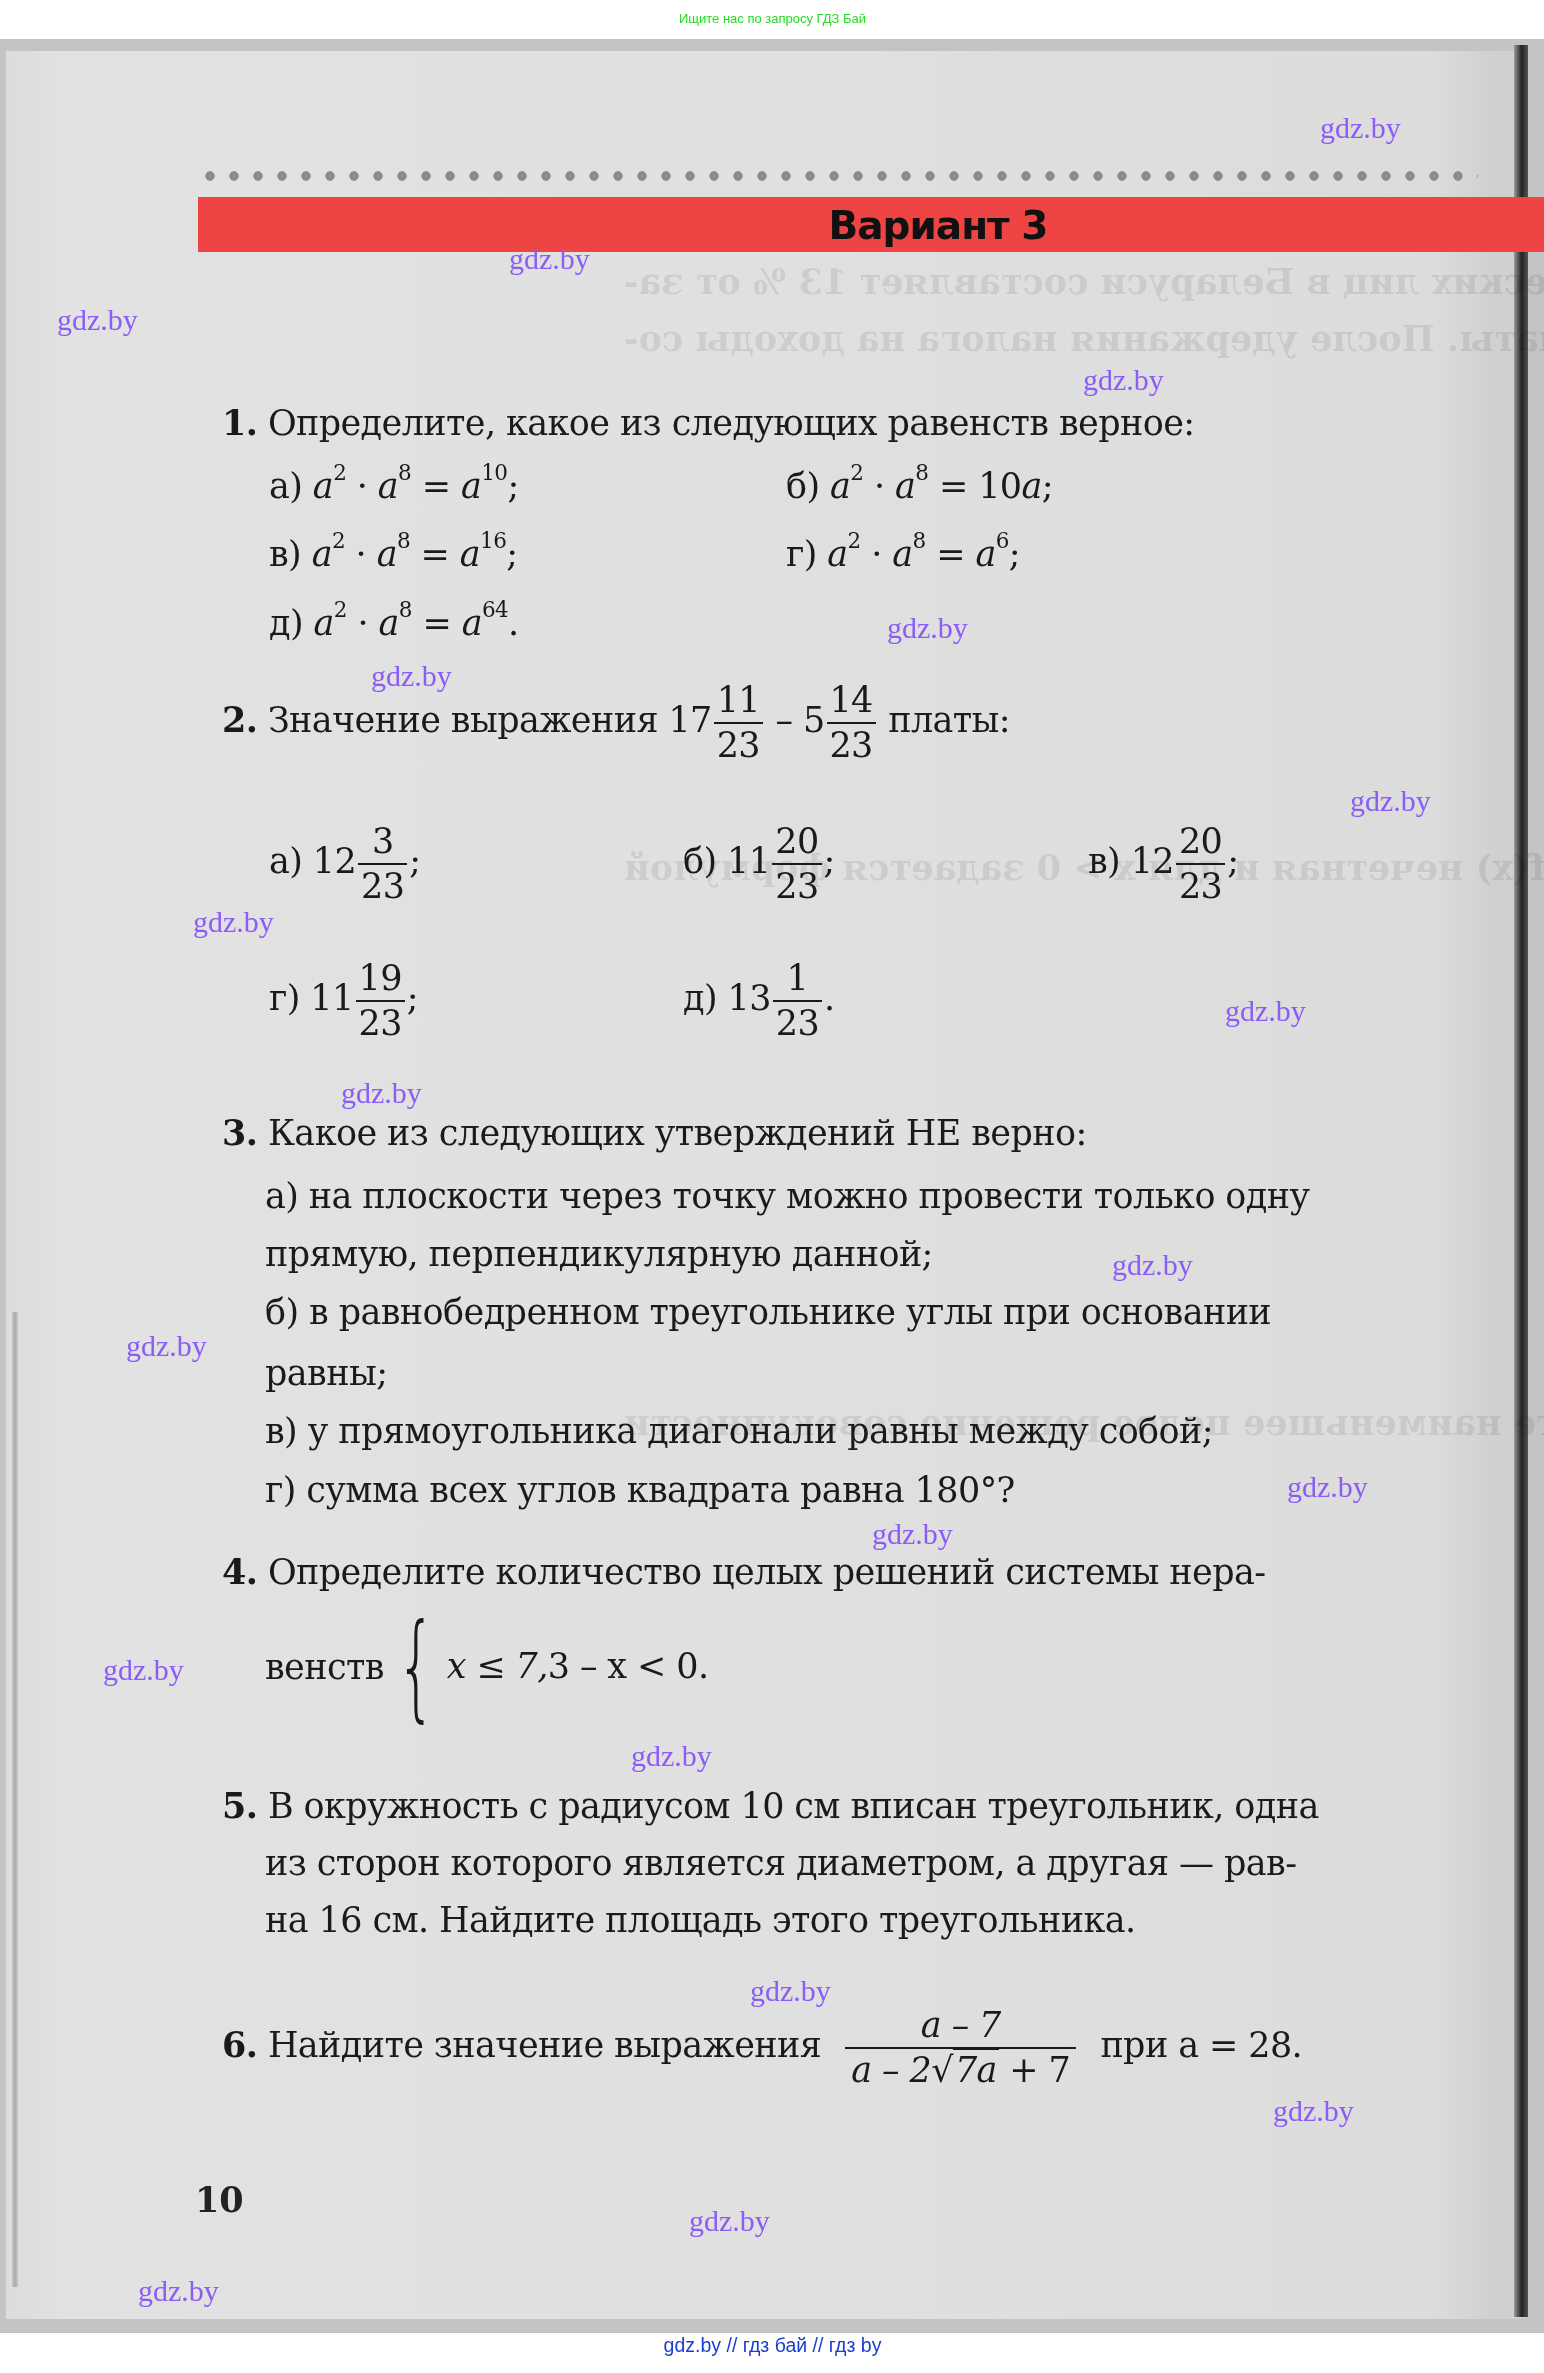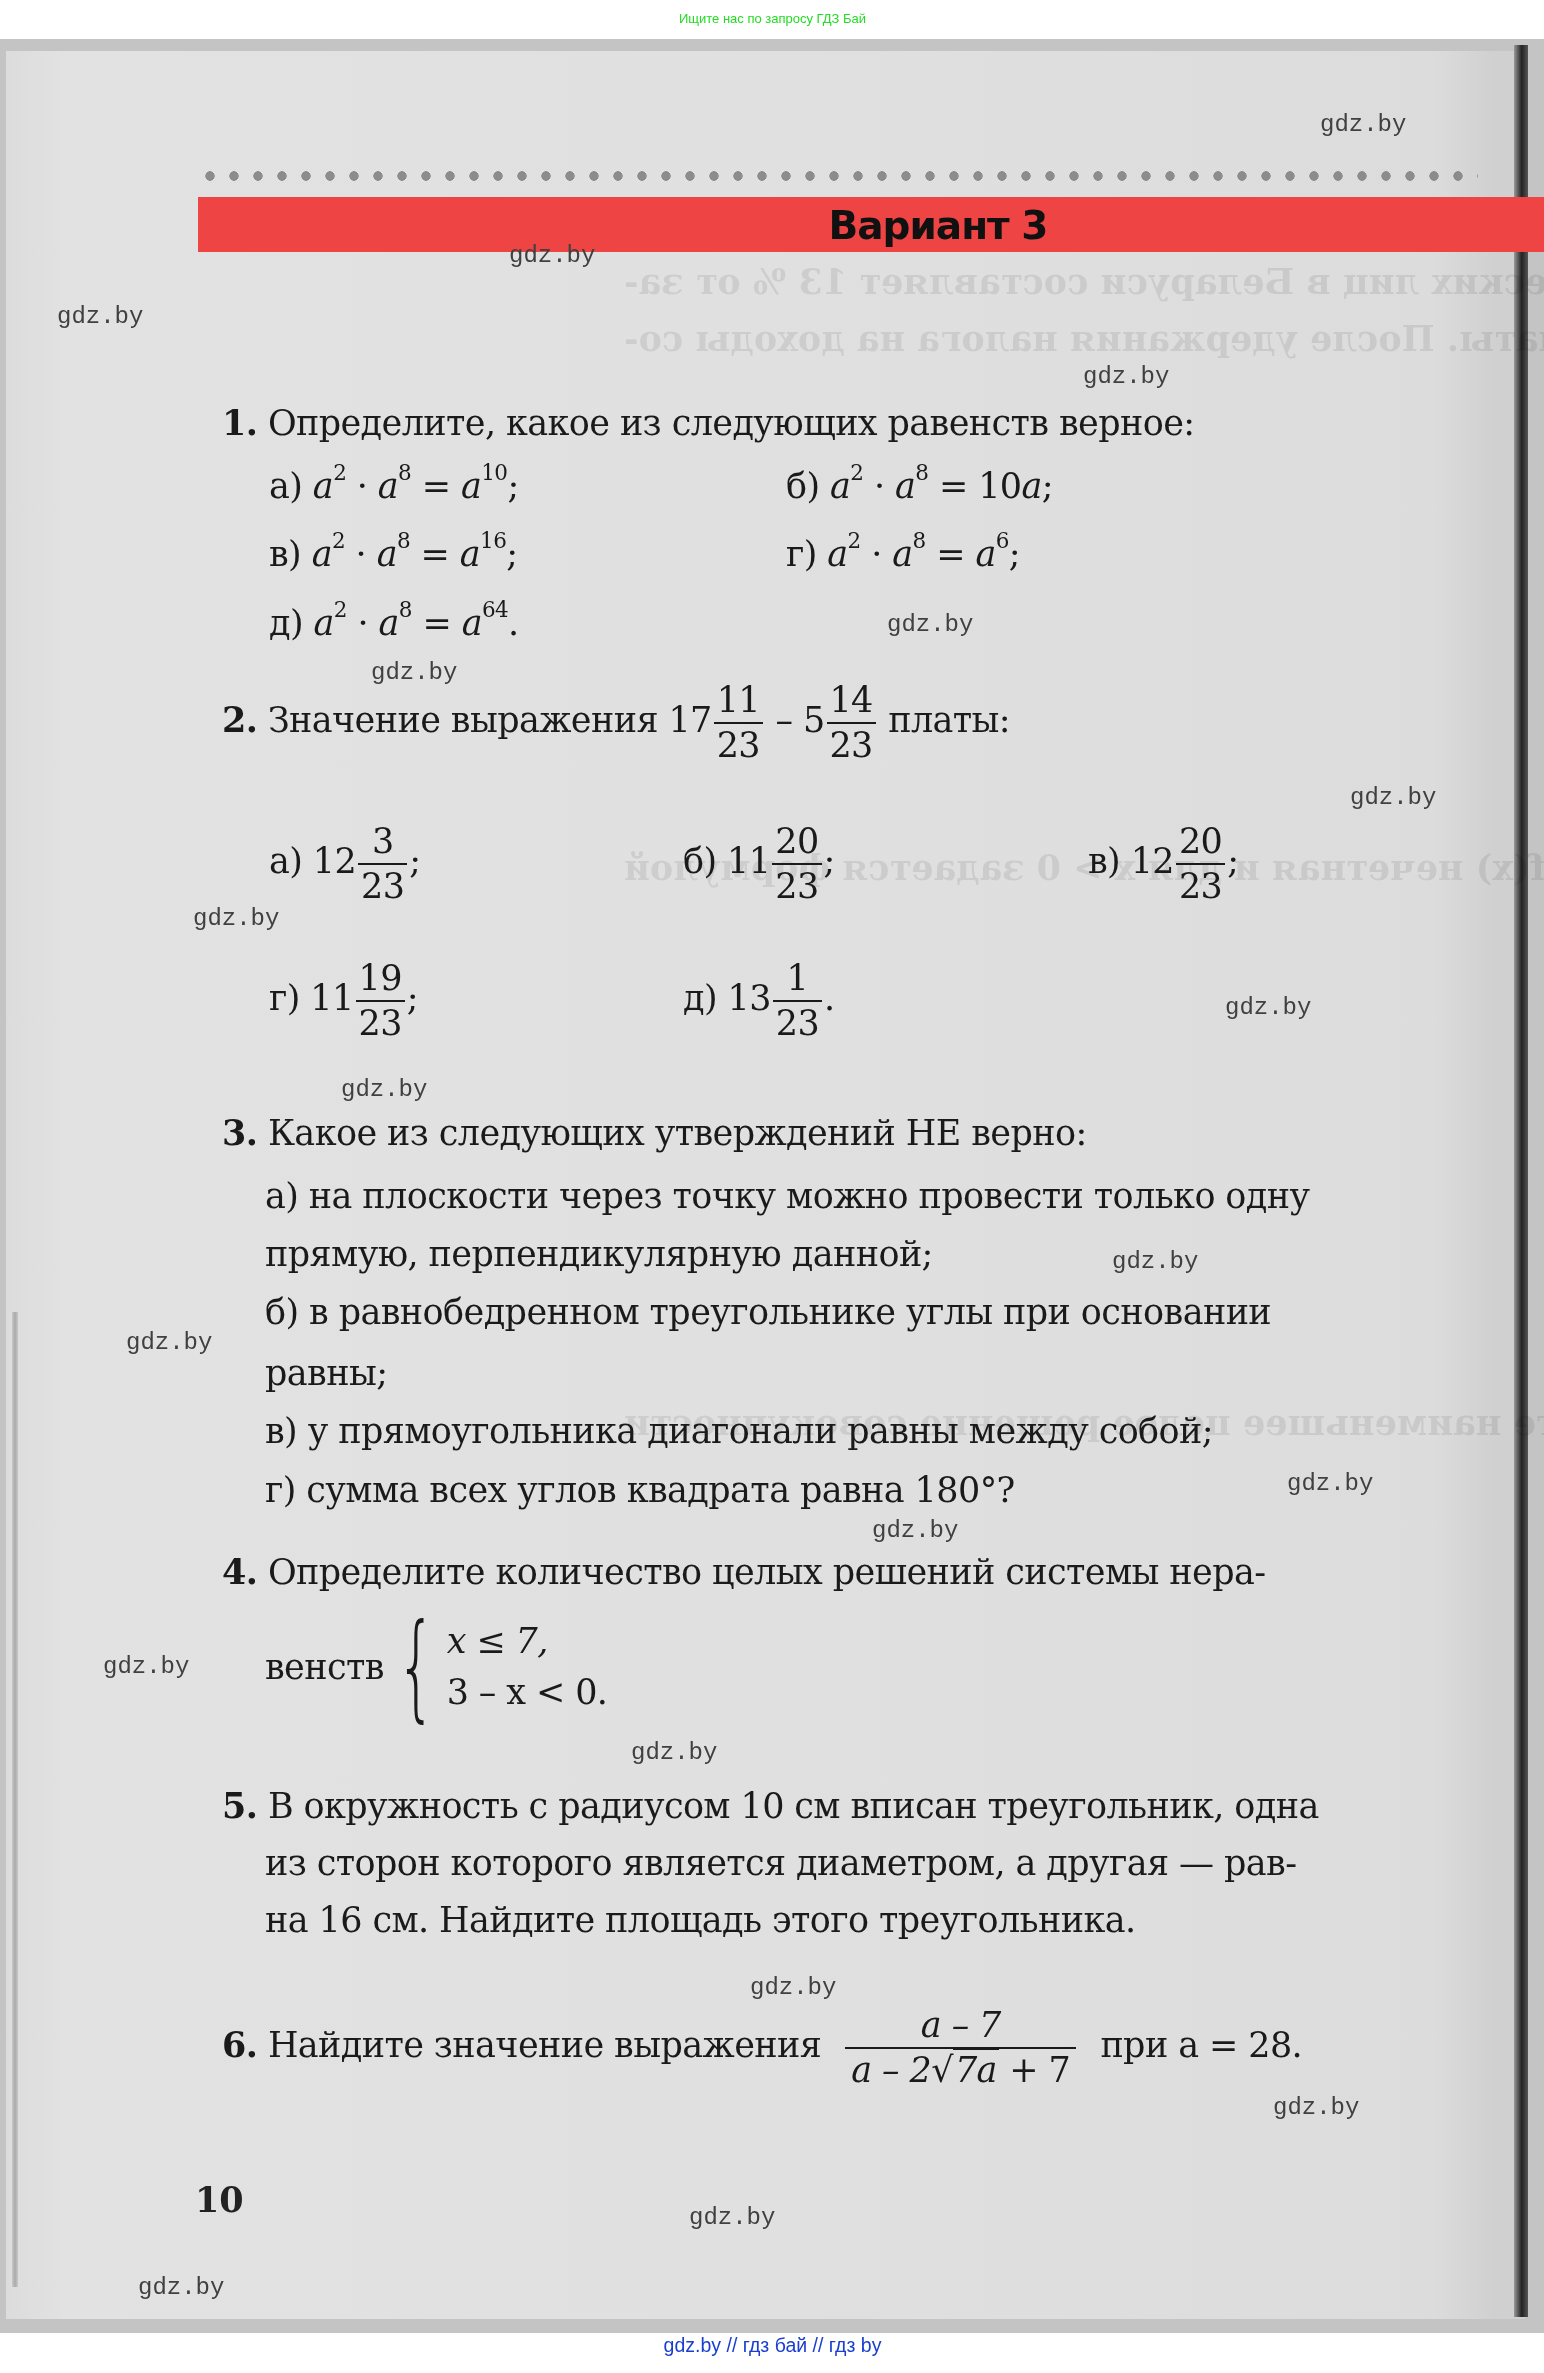--- a/index.html
+++ b/index.html
@@ -66,24 +66,24 @@
   sup { font-size: 21.5px; vertical-align: 17.6px; line-height: 0; }
   .frac {
     display: inline-flex; flex-direction: column; align-items: center;
     vertical-align: middle; line-height: 1;
     margin: 0 2px;
   }
   .frac .n { padding: 0 2.9px 3.9px; }
   .frac .d { padding: 3.9px 2.9px 0; border-top: 2.9px solid #1a1a1a; }
   .brace-sys { display: inline-flex; align-items: center; vertical-align: middle; }
   .brace { font-size: 115px; font-weight: 100; line-height: 1; transform: scaleX(.55); margin: 0 -5.9px 0 -3.9px; font-family: "DejaVu Sans", sans-serif; }
-  .sys-lines { display: flex; flex-direction: column; line-height: 1.45; }
+  .sys-lines { display: flex; flex-direction: row; line-height: 1.45; }
   .sqrt-wrap { border-top: 2.9px solid #1a1a1a; padding: 0 2px; }
   .wm {
-    position: absolute; font-family: Liberation Mono, monospace; font-size: 24px; color: #404040;
+    position: absolute; font-family: Liberation Serif, serif; font-size: 30px; color: #8b5cf6;
   }
   .page-num {
     position: absolute; left: 195px; top: 2179px; font-family: "DejaVu Serif", serif; font-weight: bold; font-size: 35px; color: #222;
   }
 </style>
 </head>
 <body>
 
 <div class="top-banner">Ищите нас по запросу ГДЗ Бай</div>
 <div class="scan-frame"></div>

